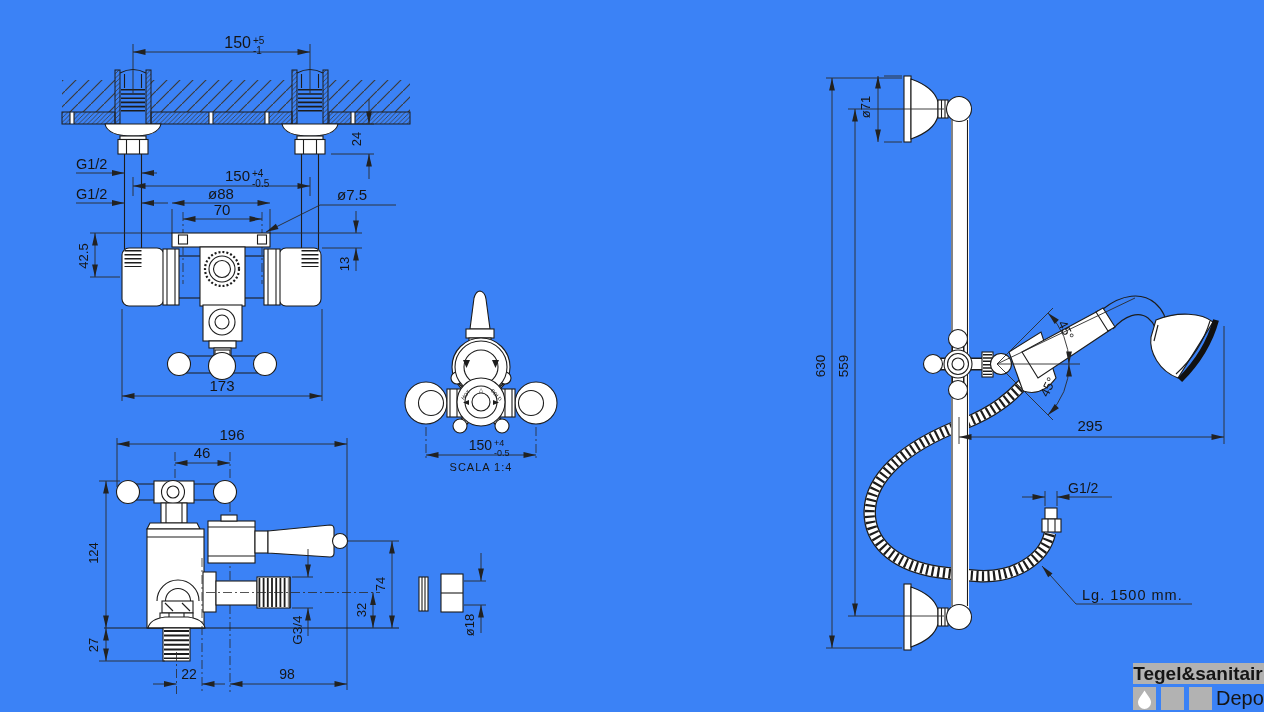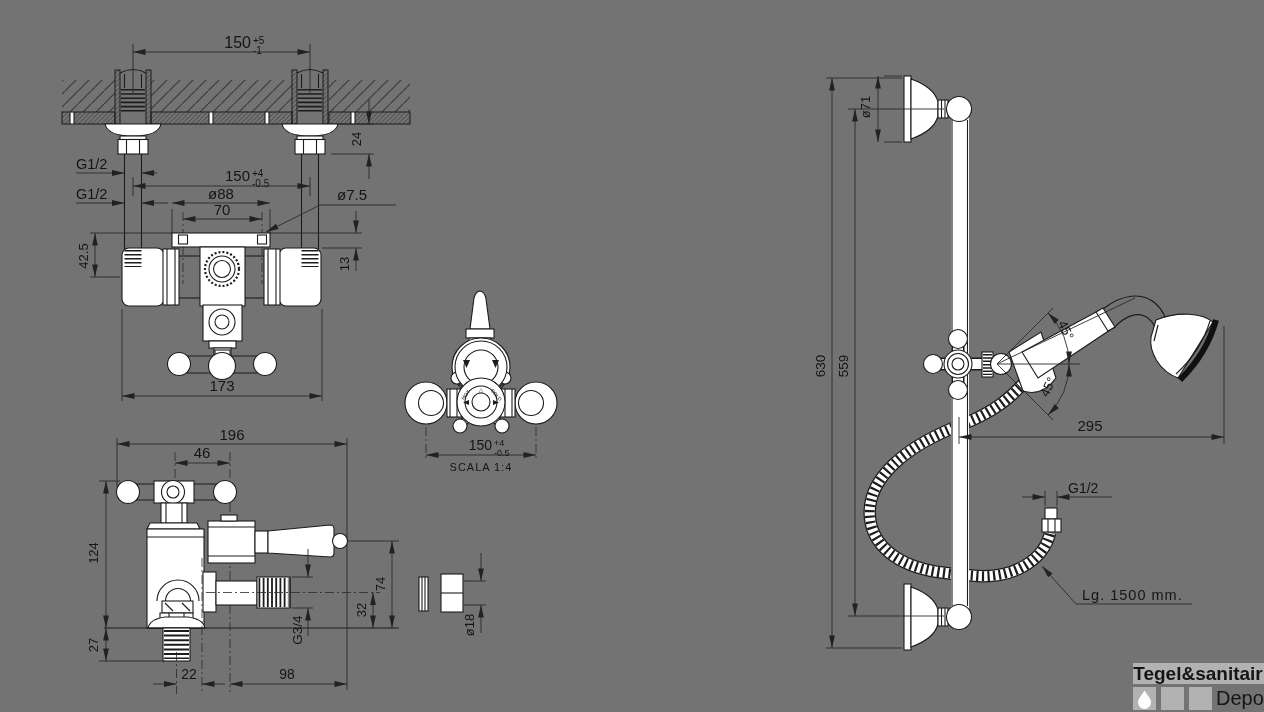--- a/index.html
+++ b/index.html
@@ -1,16 +1,16 @@
 <!DOCTYPE html>
 <html><head>
 <meta charset="utf-8">
 <style>
   html,body{margin:0;padding:0;background:#fff;}
-  .page{width:1264px;height:712px;position:relative;background:#737373;overflow:hidden;}
+  .page{width:1264px;height:712px;position:relative;background:#3b82f6;overflow:hidden;}
   svg{display:block;}
   text{font-family:"Liberation Sans","DejaVu Sans",sans-serif;fill:#151515;}
   .ln{stroke:#1c1c1c;stroke-width:1.1;fill:none;}
   .lnf{stroke:#1c1c1c;stroke-width:1.1;fill:#fff;}
   .dim{stroke:#2a2a2a;stroke-width:.9;fill:none;}
   .cl{stroke:#2a2a2a;stroke-width:.8;fill:none;stroke-dasharray:9 3 2 3;}
   .rung{fill:none;stroke:#1c1c1c;}
   .wm-banner{fill:#b2b2b2;}
   .wm-sq{fill:#b2b2b2;}
 </style>

